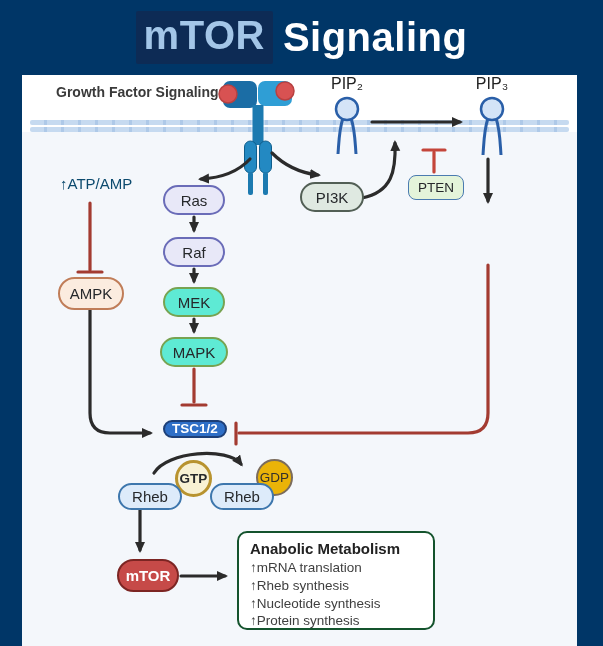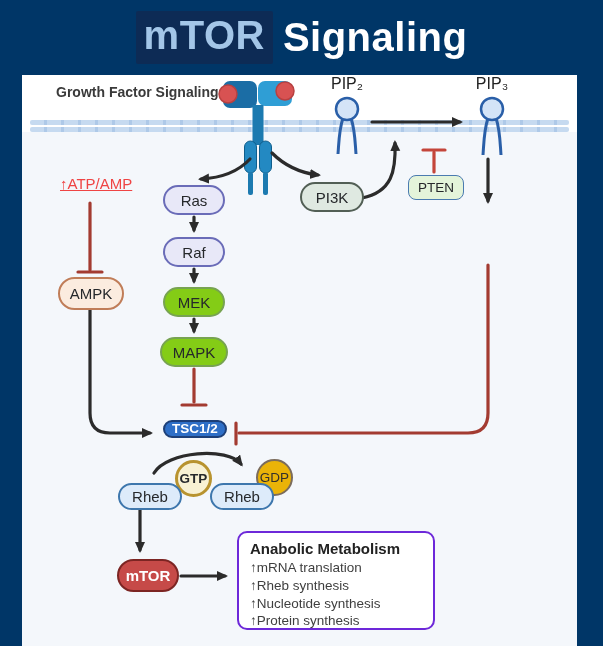--- a/index.html
+++ b/index.html
@@ -35,41 +35,41 @@
   }
   .membrane.m1{top:45px;}
   .membrane.m2{top:52px;}
   .arrow-layer{position:absolute;left:0;top:0;pointer-events:none;}
   
   .lbl{position:absolute;color:#333;white-space:nowrap;}
   .lbl-gfs{left:34px;top:9px;font-size:14px;font-weight:bold;color:#3a3a3a;}
   .lbl-pip{top:0px;width:52px;text-align:center;font-size:16px;color:#222;}
   .lbl-pip2{left:299px;}
   .lbl-pip3{left:444px;}
-  .lbl-atp{left:38px;top:100px;font-size:15px;color:#ef4444;text-decoration:underline;}
+  .lbl-atp{left:38px;top:100px;font-size:15px;color:#0c4a6e;}
   
   .node{
     position:absolute;display:flex;align-items:center;justify-content:center;
     box-sizing:border-box;border:2px solid;border-radius:16px;
     font-size:15px;color:#26282b;background:#fff;line-height:1;
   }
   .n-lav{background:#e8e8f8;border-color:#6a6cb8;}
-  .n-green{background:#84cc16;border-color:#77a351;}
+  .n-green{background:#5eead4;border-color:#77a351;}
   .n-sage{background:#dfe9e1;border-color:#525f55;}
   .n-pten{background:#e4f4da;border-color:#4a7bb0;border-width:1.5px;border-radius:12px;font-size:13.5px;}
   .n-ampk{background:#fbecdf;border-color:#c07d58;border-radius:17px;}
   .n-tsc{background:#2e6fc7;border-color:#1d3f77;color:#fff;font-weight:bold;font-size:13.5px;}
   .n-rheb{background:#ddebfa;border-color:#3e77ad;border-radius:14px;}
   .n-gtp{background:#f8f1d3;border-color:#b8932f;border-width:3px;border-radius:50%;font-weight:bold;font-size:13.5px;}
   .n-gdp{background:#eab308;border-color:#7b6c5c;border-width:2.5px;border-radius:50%;font-size:13.5px;color:#33302c;}
   .n-mtor{background:#c64a48;border-color:#7c2523;border-width:2.5px;color:#fff;font-weight:bold;border-radius:17px;}
   
   .anabolic{
     position:absolute;left:215px;top:456px;width:198px;height:99px;
-    box-sizing:border-box;background:#fff;border:2px solid #6d28d9;border-radius:10px;
+    box-sizing:border-box;background:#fff;border:2px solid #14532d;border-radius:10px;
     padding:7px 10px 6px 11px;
   }
   .anabolic .abox-title{font-size:15px;font-weight:bold;color:#222;margin-bottom:2px;}
   .anabolic .abox-item{font-size:13.5px;color:#3f3f3f;line-height:1.32;}
 </style>
 </head>
 <body>
 
 <div class="title-bar">
   <span class="title-hl">mTOR</span>

